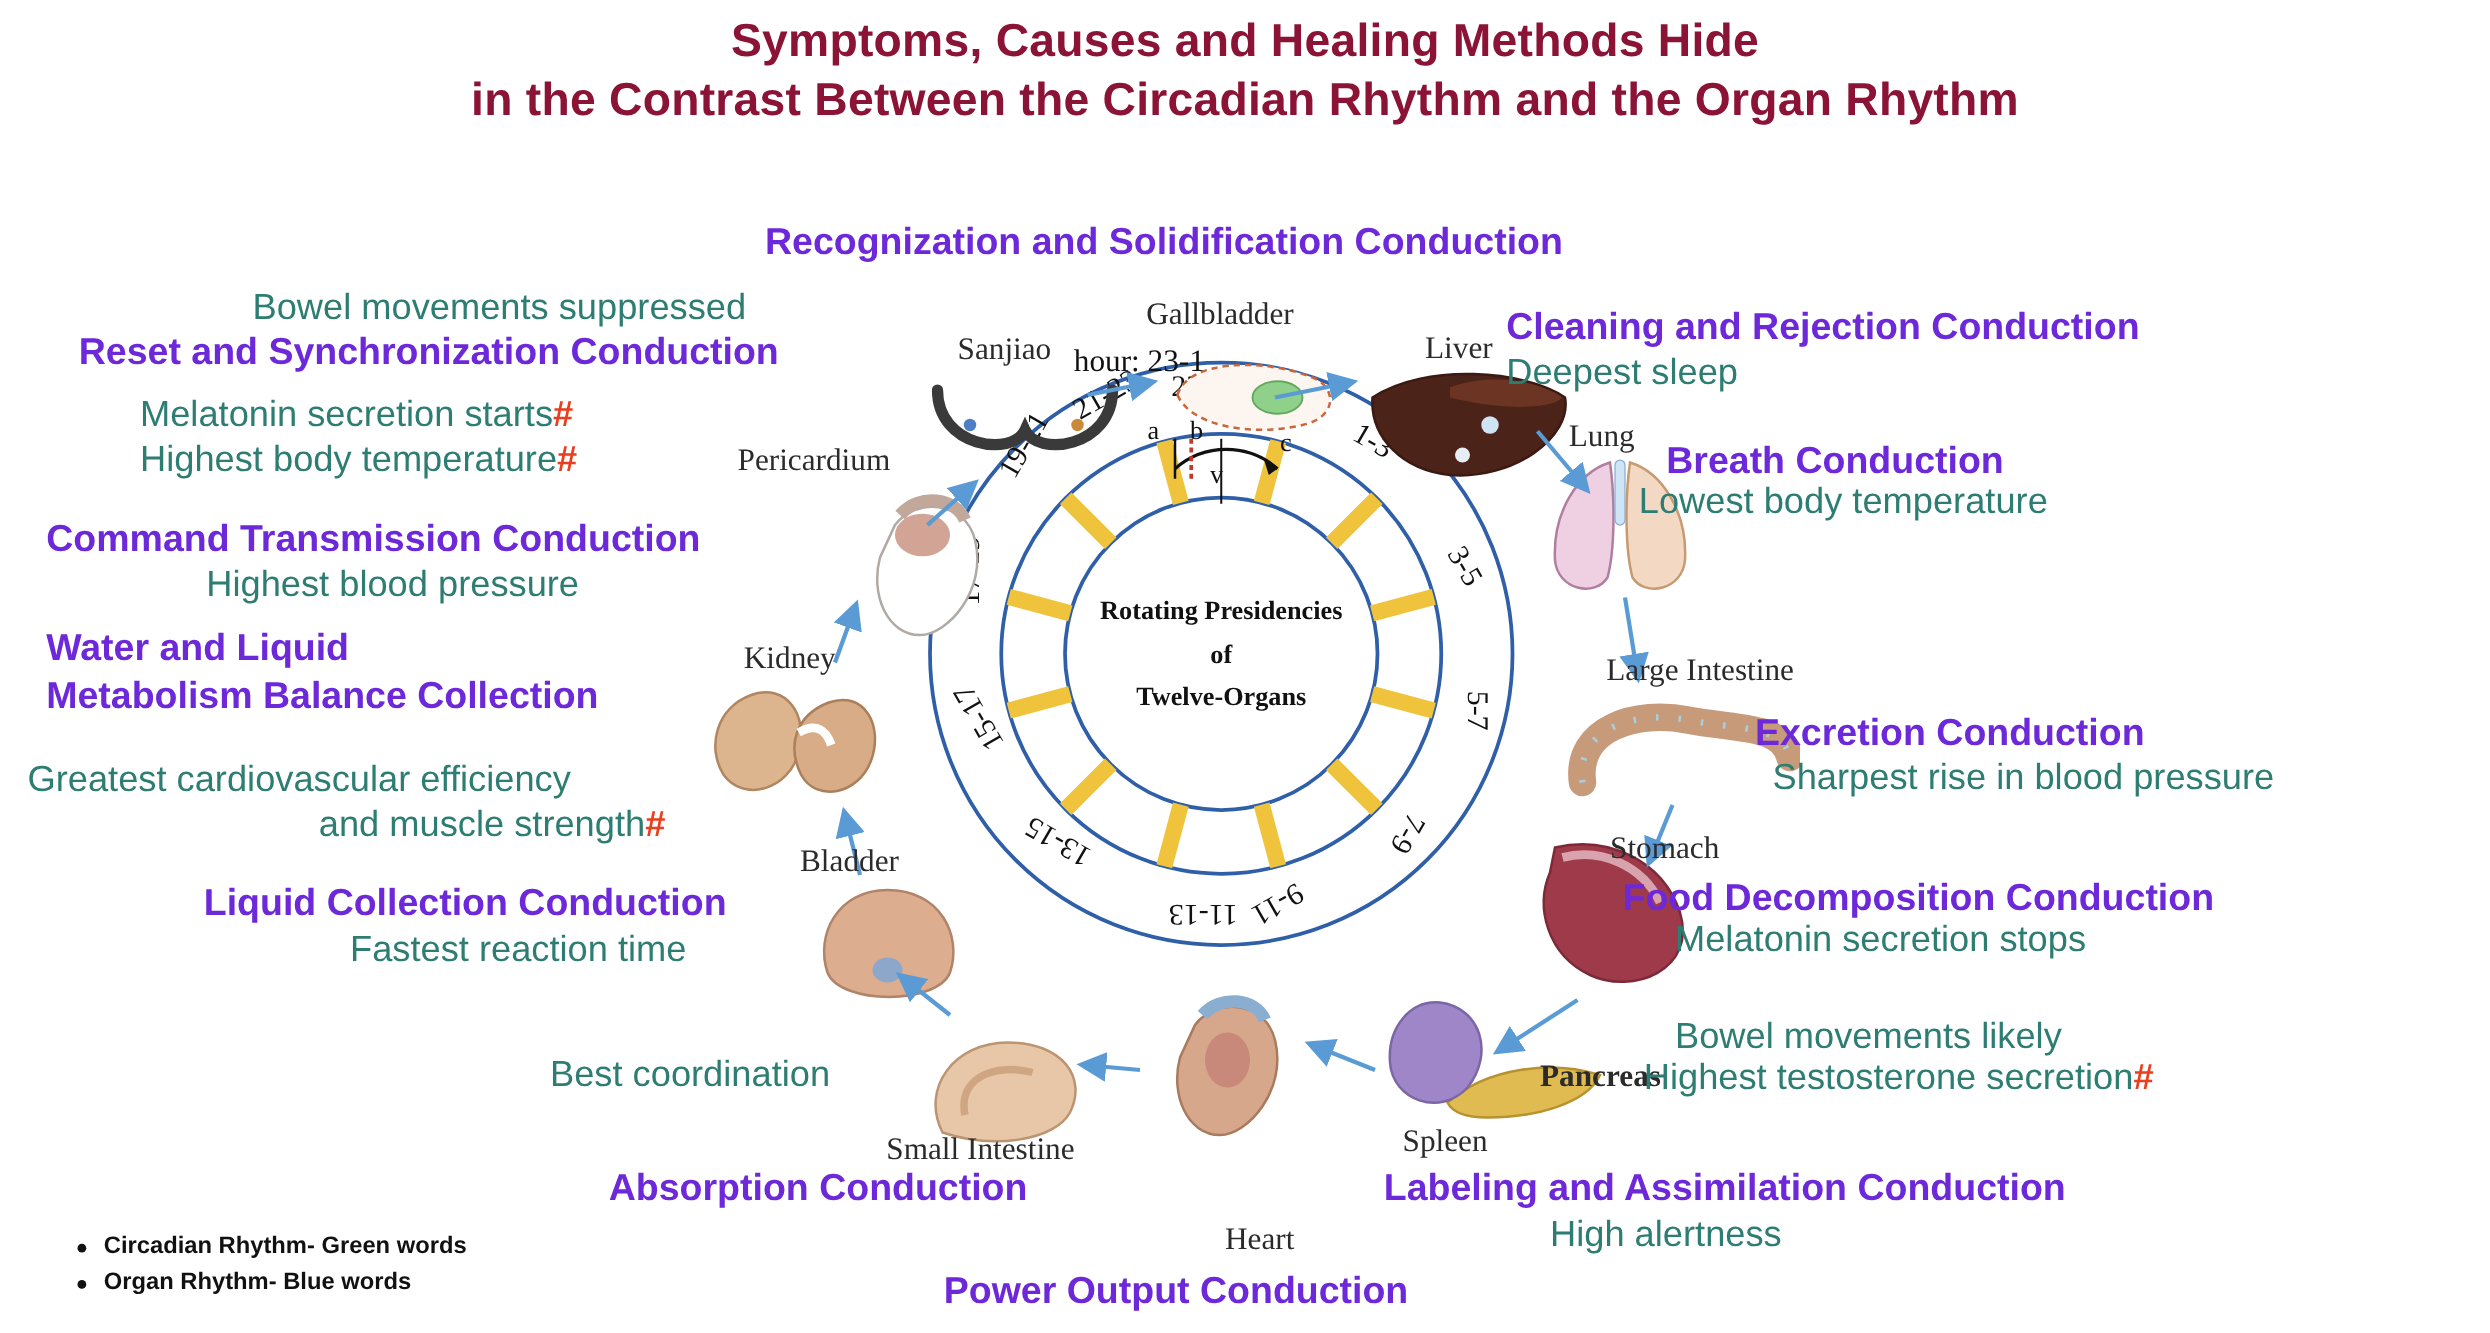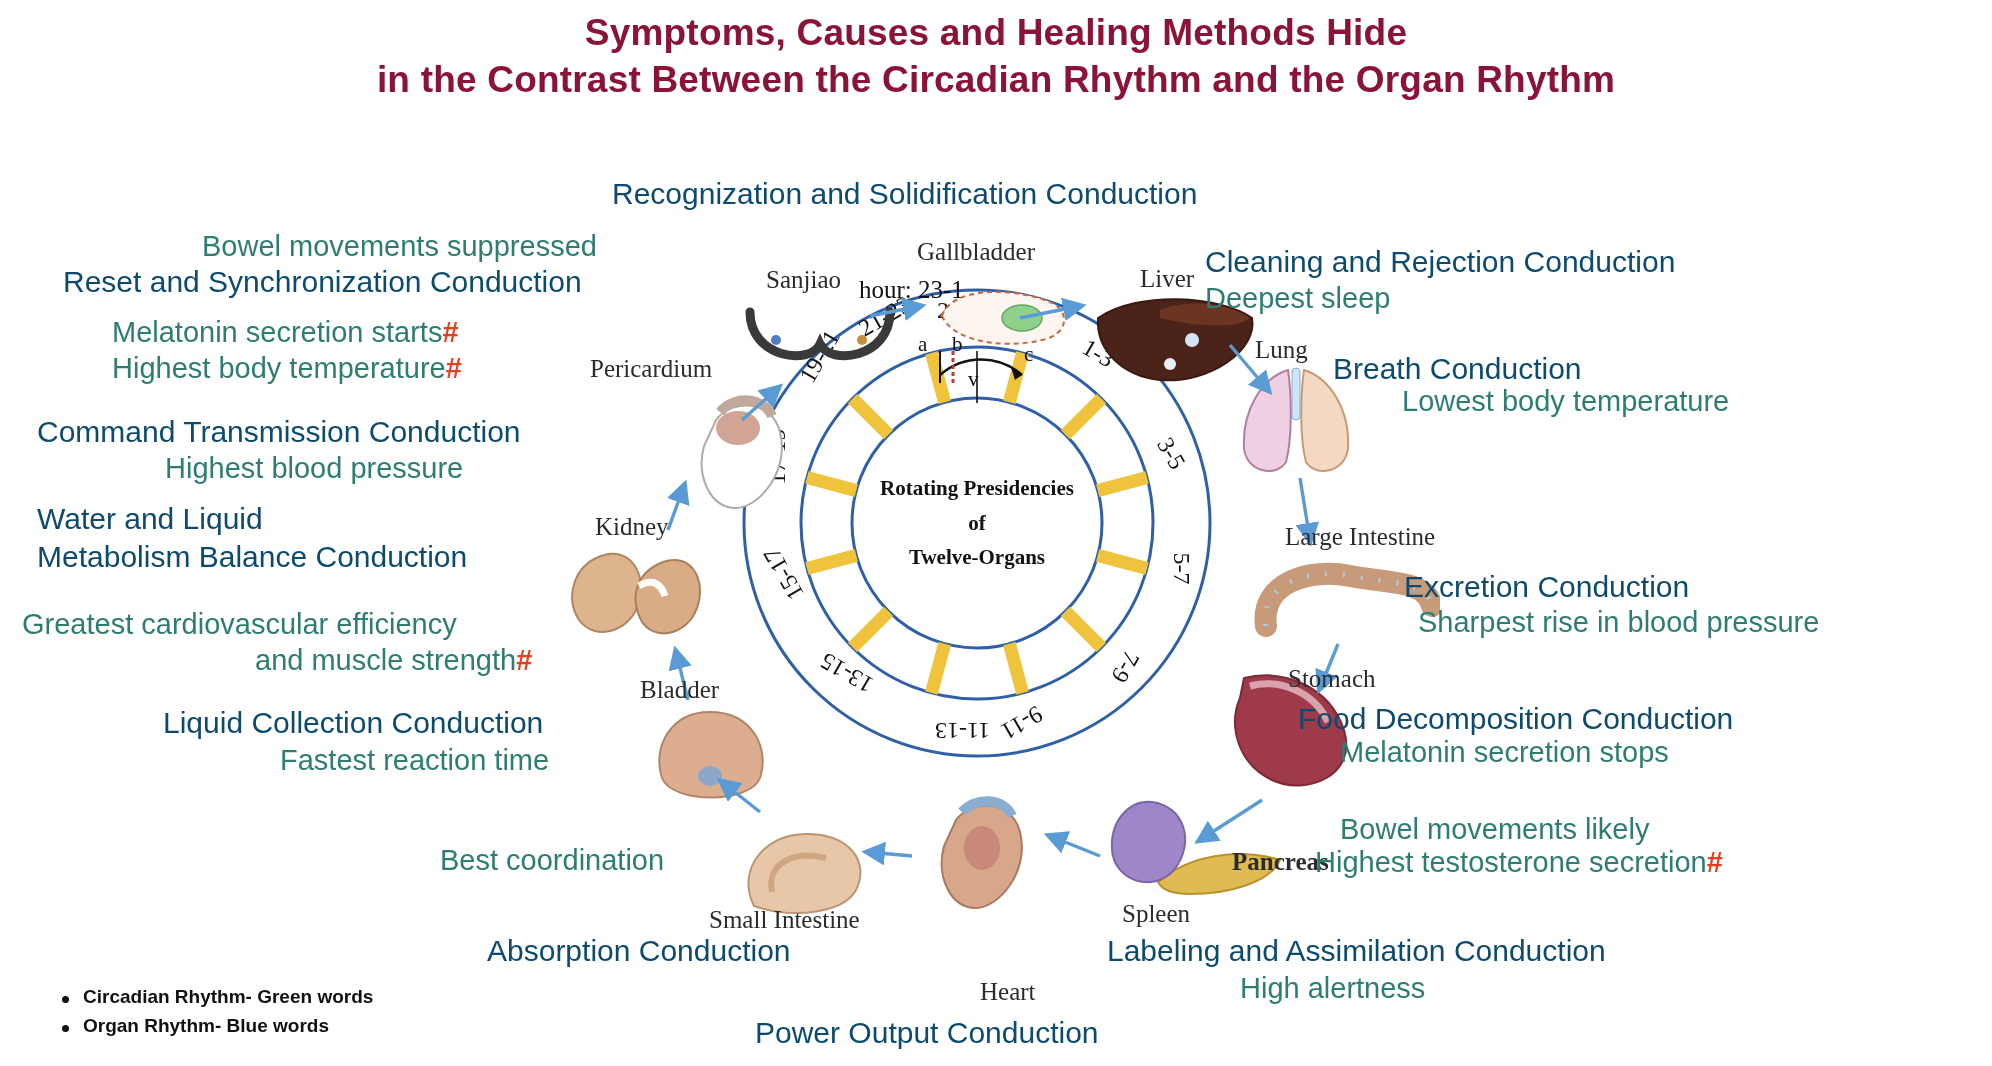--- a/index.html
+++ b/index.html
@@ -35,22 +35,23 @@
   }
   .title .line2 { display: block; }
 
   
   .lbl {
     position: absolute;
     white-space: nowrap;
     line-height: 1.12;
   }
   .organ-rhythm {               
-    color: #0c4a6e;
+    color: #6d28d9;
     font-size: 30px;
+    font-weight: bold;
   }
   .circadian-rhythm {           
     color: #2e7d72;
     font-size: 29px;
   }
   .hash {
     color: #e8401f;
     font-weight: bold;
   }
   .organ-name {                 
@@ -308,21 +309,21 @@
   <div class="lbl organ-rhythm" style="left:612px; top:177px;">Recognization and Solidification Conduction</div>
   <div class="lbl organ-rhythm" style="left:1205px; top:245px;">Cleaning and Rejection Conduction</div>
   <div class="lbl organ-rhythm" style="left:1333px; top:352px;">Breath Conduction</div>
   <div class="lbl organ-rhythm" style="left:1404px; top:570px;">Excretion Conduction</div>
   <div class="lbl organ-rhythm" style="left:1298px; top:702px;">Food Decomposition Conduction</div>
   <div class="lbl organ-rhythm" style="left:1107px; top:934px;">Labeling and Assimilation Conduction</div>
   <div class="lbl organ-rhythm" style="left:755px; top:1016px;">Power Output Conduction</div>
   <div class="lbl organ-rhythm" style="left:487px; top:934px;">Absorption Conduction</div>
   <div class="lbl organ-rhythm" style="left:163px; top:706px;">Liquid Collection Conduction</div>
   <div class="lbl organ-rhythm" style="left:37px; top:502px;">Water and Liquid</div>
-  <div class="lbl organ-rhythm" style="left:37px; top:540px;">Metabolism Balance Conduction</div>
+  <div class="lbl organ-rhythm" style="left:37px; top:540px;">Metabolism Balance Collection</div>
   <div class="lbl organ-rhythm" style="left:37px; top:415px;">Command Transmission Conduction</div>
   <div class="lbl organ-rhythm" style="left:63px; top:265px;">Reset and Synchronization Conduction</div>
 
   <div class="lbl circadian-rhythm" style="left:202px; top:230px;">Bowel movements suppressed</div>
 
   <div class="lbl circadian-rhythm" style="left:112px; top:316px;">
     <span>Melatonin secretion starts</span><span class="hash">#</span>
   </div>
 
   <div class="lbl circadian-rhythm" style="left:112px; top:352px;">
@@ -340,21 +341,21 @@
   <div class="lbl circadian-rhythm" style="left:440px; top:844px;">Best coordination</div>
   <div class="lbl circadian-rhythm" style="left:1240px; top:972px;">High alertness</div>
 
   <div class="lbl circadian-rhythm" style="left:1315px; top:846px;">
     <span>Highest testosterone secretion</span><span class="hash">#</span>
   </div>
 
   <div class="lbl circadian-rhythm" style="left:1340px; top:775px;margin-top:38px;">Bowel movements likely</div>
   <div class="lbl circadian-rhythm" style="left:1340px; top:736px;">Melatonin secretion stops</div>
   <div class="lbl circadian-rhythm" style="left:1418px; top:606px;">Sharpest rise in blood pressure</div>
-  <div class="lbl circadian-rhythm" style="left:1402px; top:385px;">Lowest body temperature</div>
+  <div class="lbl circadian-rhythm" style="left:1311px; top:385px;">Lowest body temperature</div>
   <div class="lbl circadian-rhythm" style="left:1205px; top:282px;">Deepest sleep</div>
 
   <div id="legend">
     <div class="bullet-row">
       <span class="dot"></span>
       <span>Circadian Rhythm- Green words</span>
     </div>
     <div class="bullet-row">
       <span class="dot"></span>
       <span>Organ Rhythm- Blue words</span>

